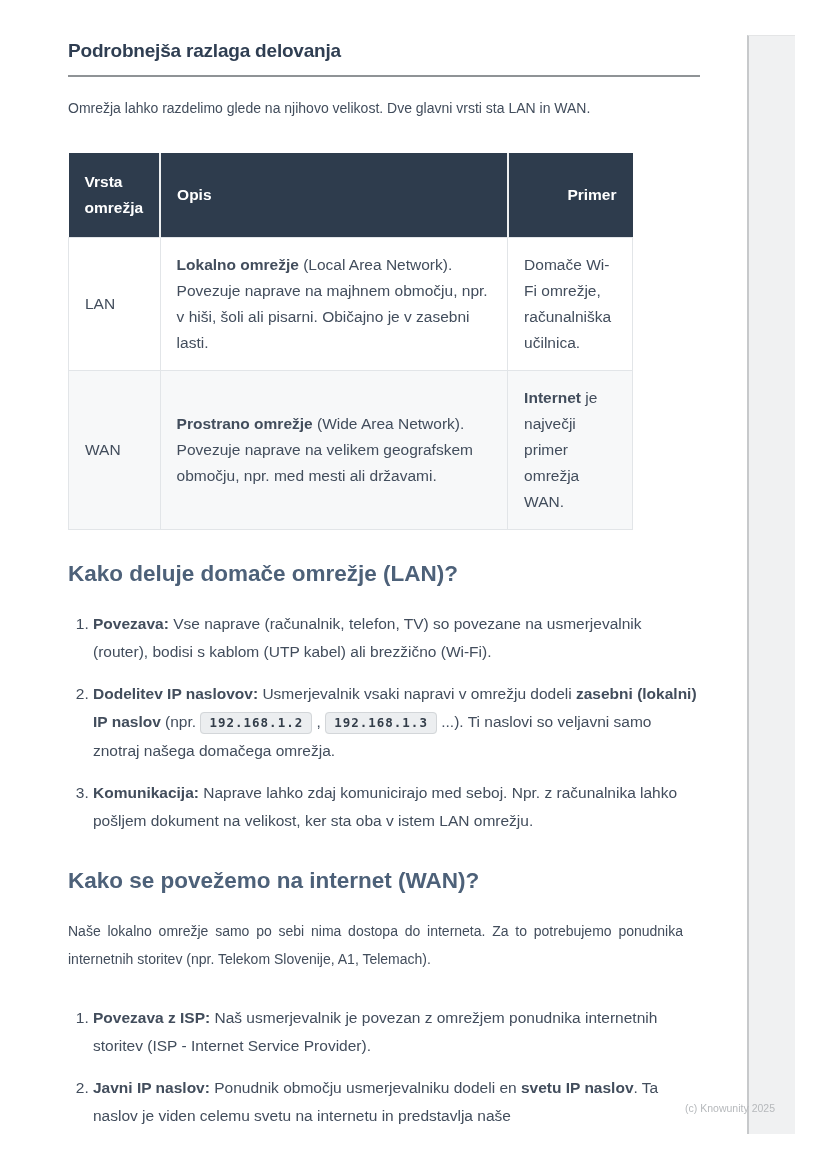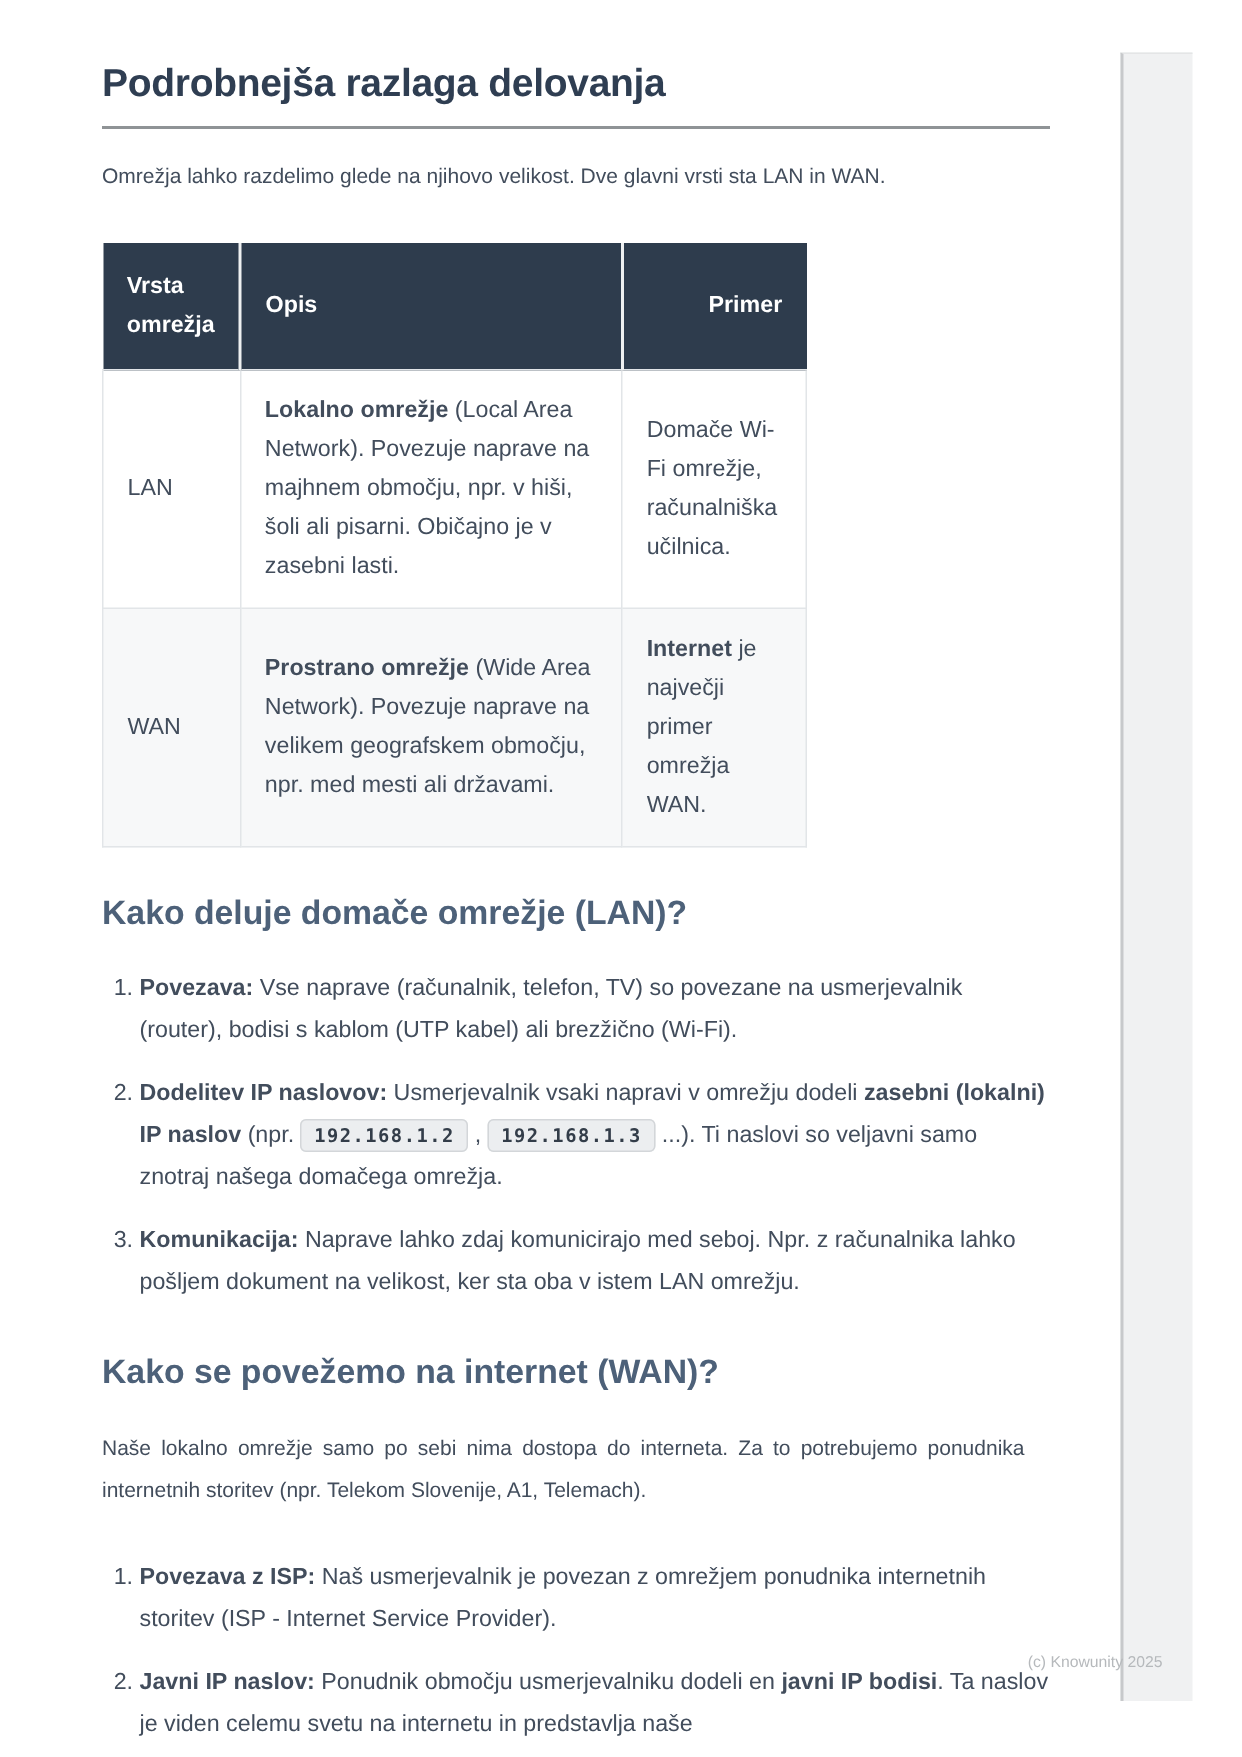--- a/index.html
+++ b/index.html
@@ -16,40 +16,40 @@
     color: var(--body-text, #424d5c);
   }
   .content {
     position: absolute;
     left: 68px;
     top: 40px;
     width: 632px;
   }
   h1.doc-title {
     margin: 0 0 13px 0;
-    font-size: 26px;
+    font-size: 19px;
     font-weight: bold;
     letter-spacing: -0.2px;
     color: var(--title-color, #2f3e52);
   }
   .title-rule {
     border: none;
     border-top: 2px solid var(--rule-color, #8f9396);
     margin: 0 0 17px 0;
   }
   p.body-text {
     font-size: 14px;
     line-height: 28px;
     margin: 0 17px 31px 0;
   }
   p.justified { text-align: justify; }
 
   table.net-table {
     border-collapse: collapse;
-    width: 470px;
+    width: 565px;
     margin: 0 0 31px 0;
     font-size: 15.5px;
   }
   table.net-table th {
     background: var(--header-bg, #2e3c4d);
     color: #ffffff;
     font-weight: bold;
     text-align: left;
     padding: 16px 16px;
     line-height: 26px;
@@ -167,19 +167,19 @@
     <li><strong>Dodelitev IP naslovov:</strong><span> Usmerjevalnik vsaki napravi v omrežju dodeli </span><strong>zasebni (lokalni) IP naslov</strong><span> (npr. </span><code class="chip">192.168.1.2</code><span> , </span><code class="chip">192.168.1.3</code><span> ...). Ti naslovi so veljavni samo znotraj našega domačega omrežja.</span></li>
     <li><strong>Komunikacija:</strong><span> Naprave lahko zdaj komunicirajo med seboj. Npr. z računalnika lahko pošljem dokument na velikost, ker sta oba v istem LAN omrežju.</span></li>
   </ol>
 
   <h2 class="section-heading">Kako se povežemo na internet (WAN)?</h2>
 
   <p class="body-text justified">Naše lokalno omrežje samo po sebi nima dostopa do interneta. Za to potrebujemo ponudnika internetnih storitev (npr. Telekom Slovenije, A1, Telemach).</p>
 
   <ol class="steps">
     <li><strong>Povezava z ISP:</strong><span> Naš usmerjevalnik je povezan z omrežjem ponudnika internetnih storitev (ISP - Internet Service Provider).</span></li>
-    <li><strong>Javni IP naslov:</strong><span> Ponudnik območju usmerjevalniku dodeli en </span><strong>javni IP bodisi</strong><span>. Ta naslov je viden celemu svetu na internetu in predstavlja naše</span></li>
+    <li><strong>Javni IP naslov:</strong><span> Ponudnik območju usmerjevalniku dodeli en </span><strong>svetu IP naslov</strong><span>. Ta naslov je viden celemu svetu na internetu in predstavlja naše</span></li>
   </ol>
 
 </div>
 
 <div class="side-strip"></div>
 <div class="watermark">(c) Knowunity 2025</div>
 
 </body></html>

